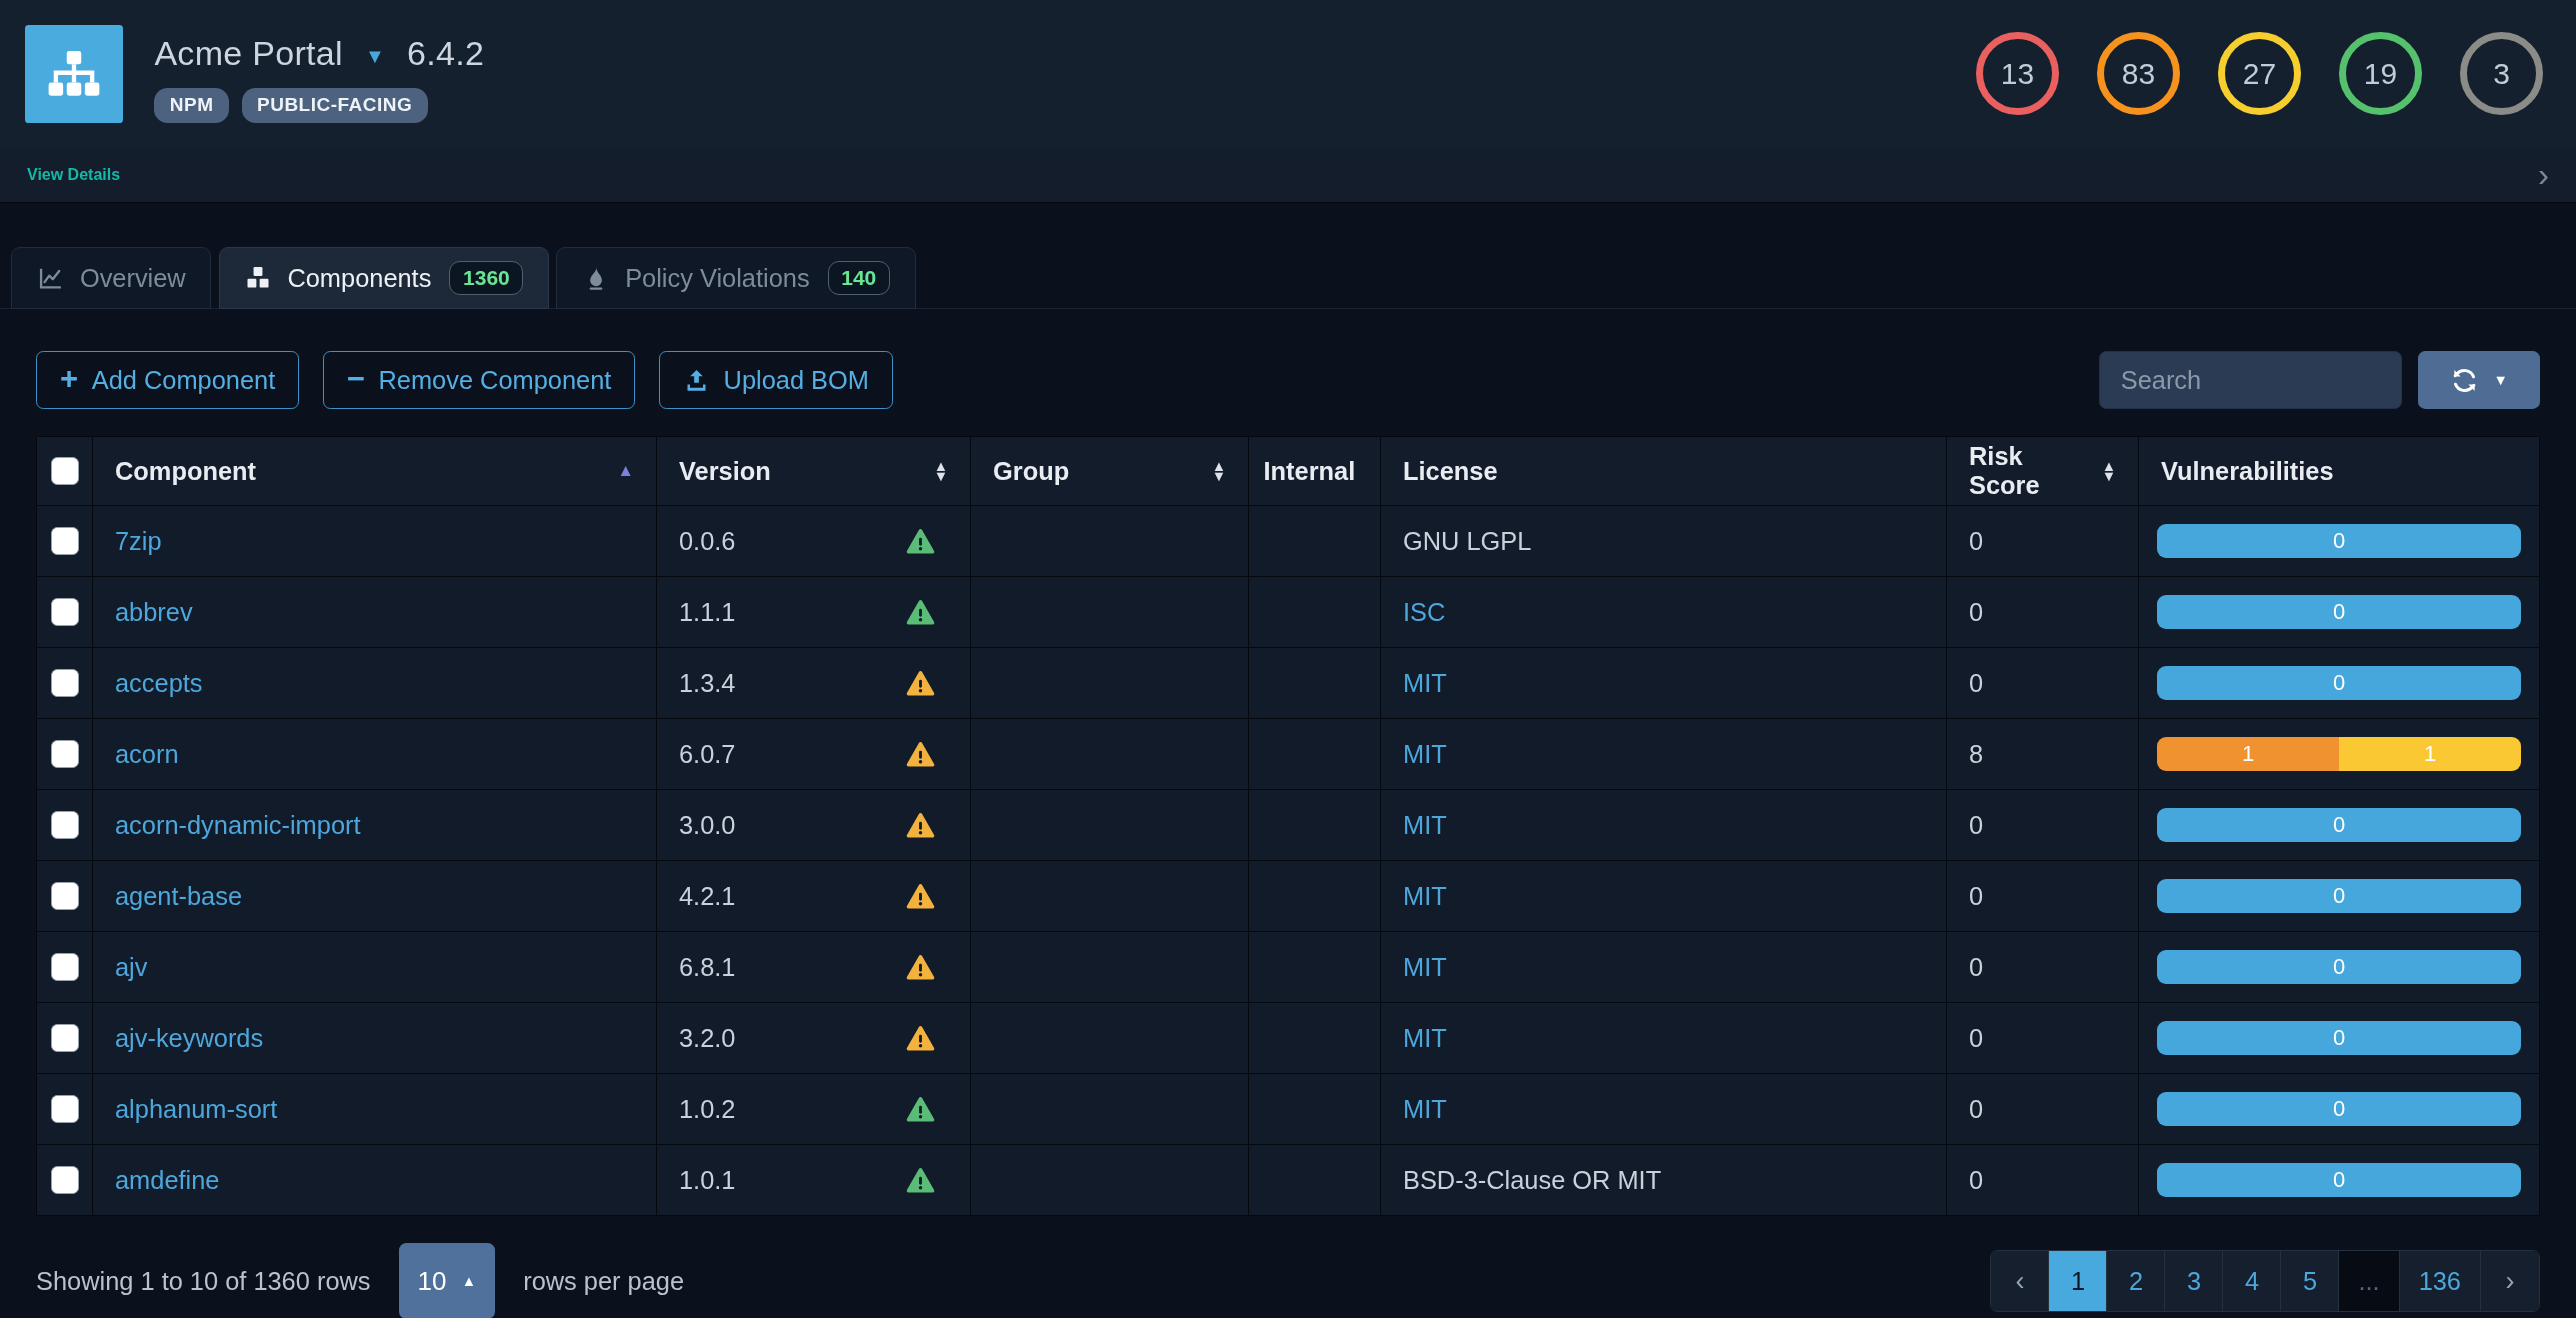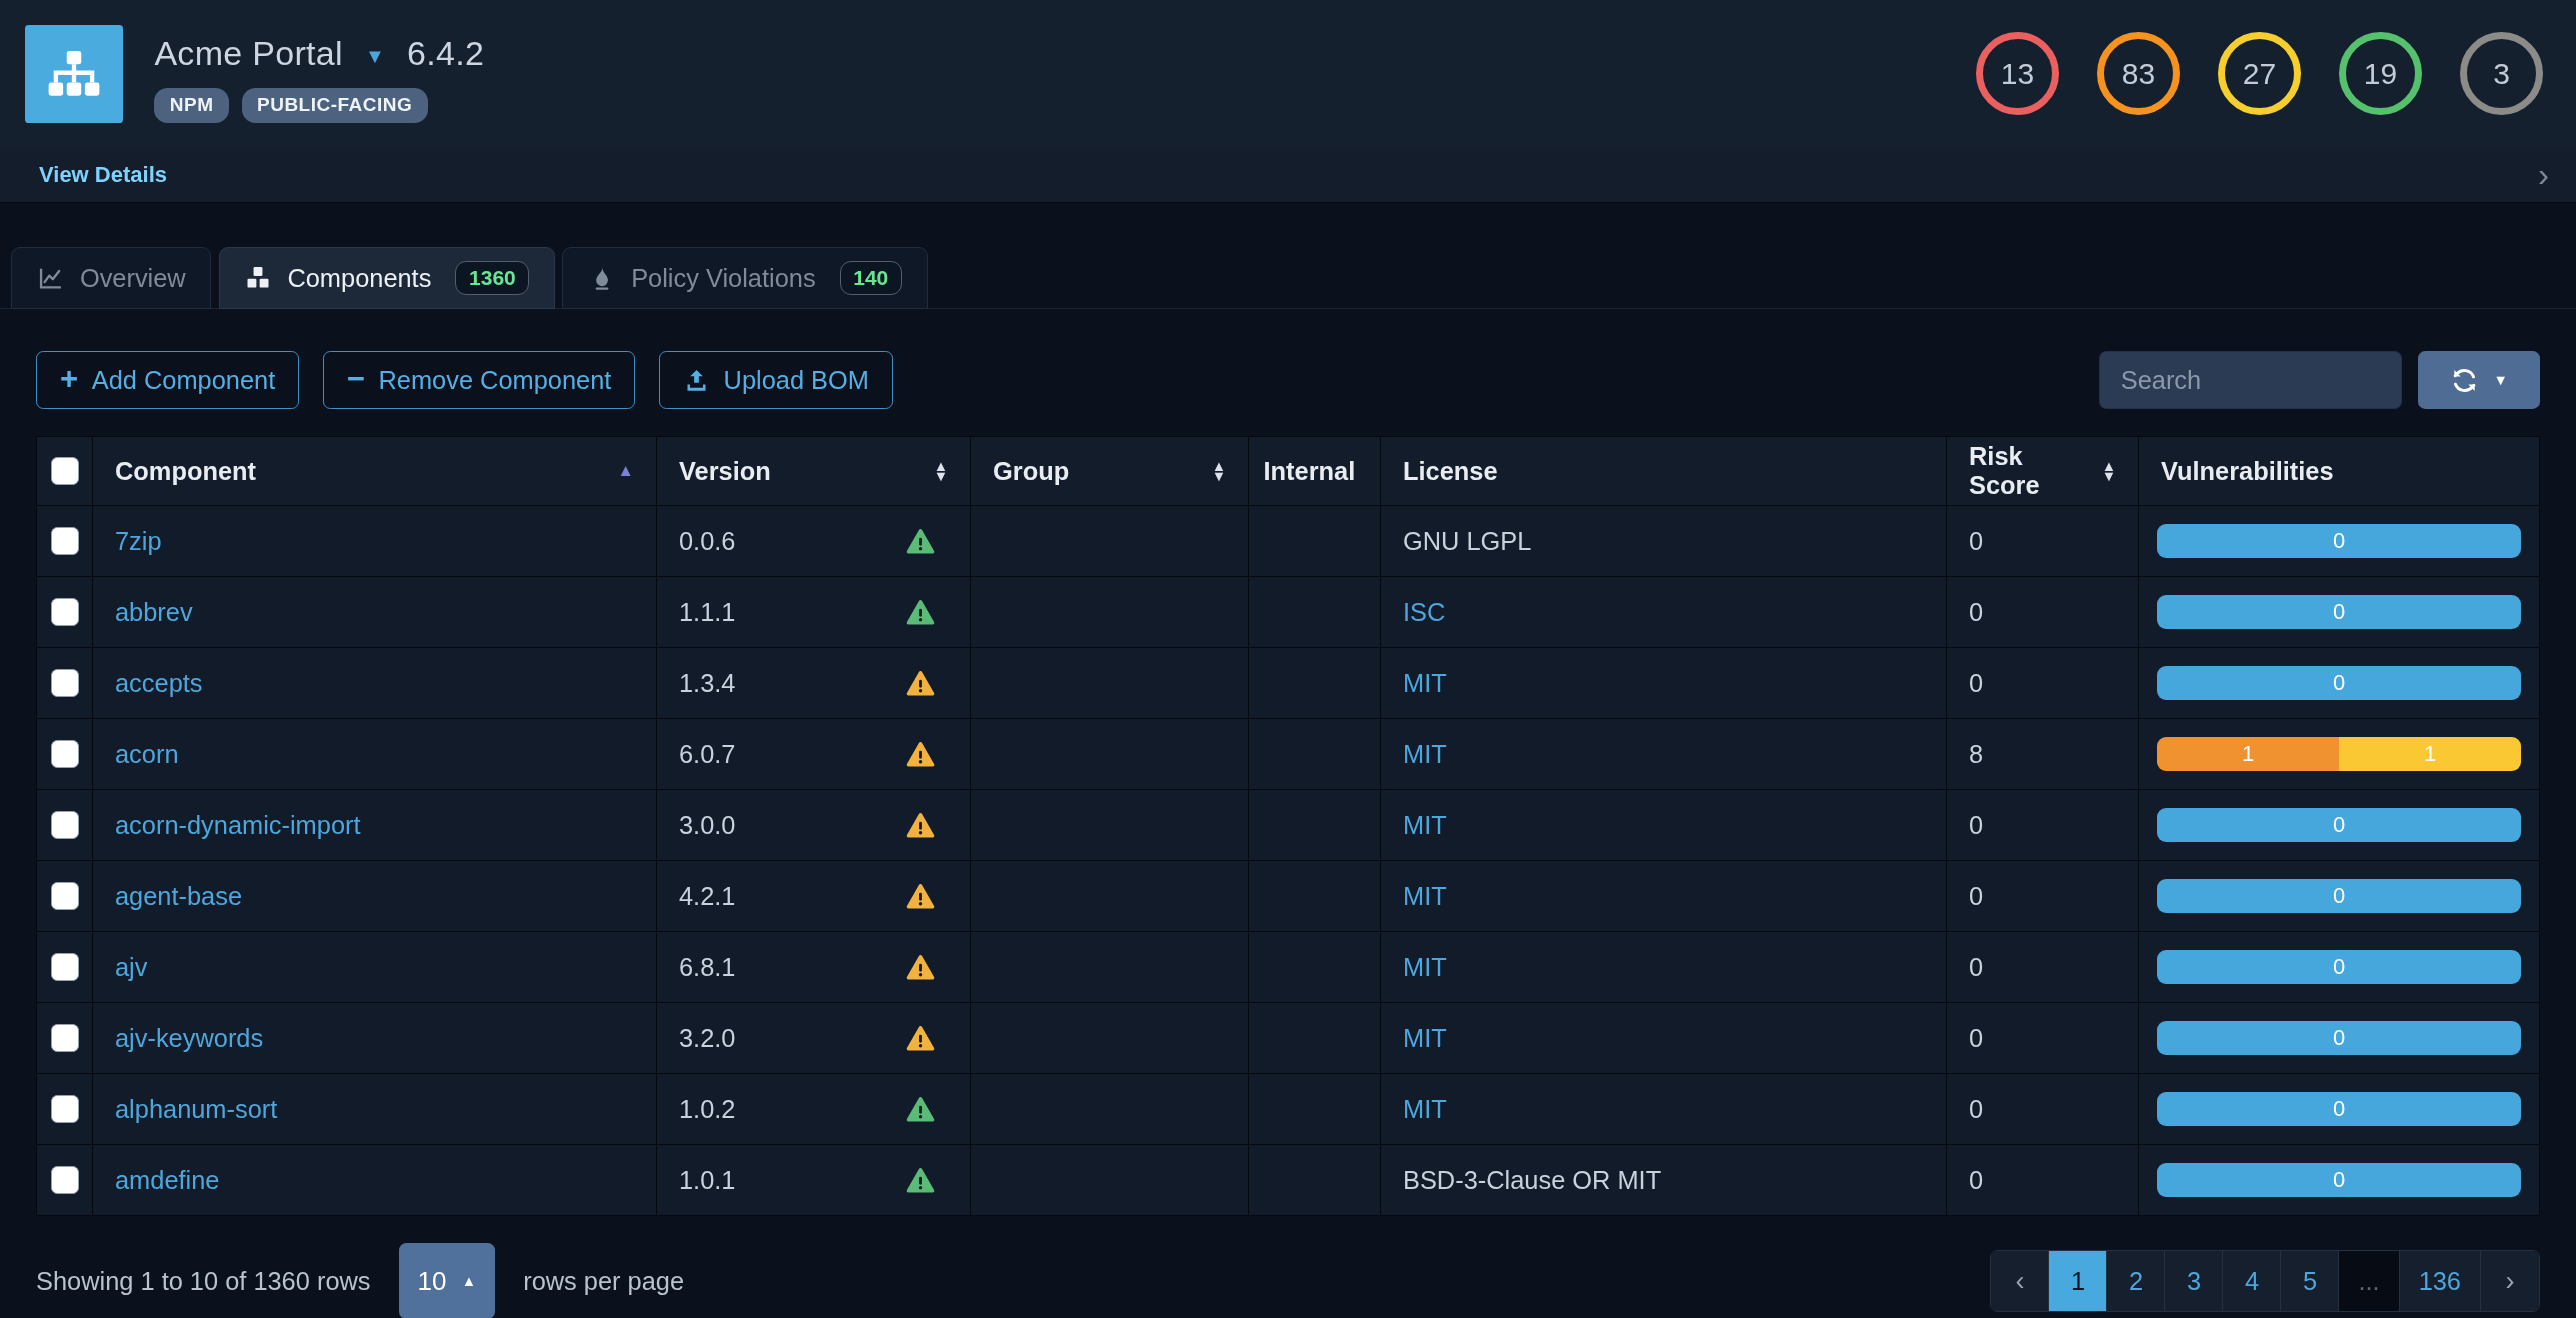--- a/index.html
+++ b/index.html
@@ -13,29 +13,29 @@
   .title-block { margin-left:31px; }
   .title-row { display:flex; align-items:center; font-size:34px; color:#cdd6e0; font-weight:500; letter-spacing:0.3px; }
   .title-caret { color:#4aa5da; font-size:20px; margin:5.4px 22px 0; }
   .tag-row { margin-top:15px; display:flex; gap:12.7px; }
   .tag { background:#4d627e; color:#eef3f8; font-size:19px; font-weight:700; padding:6.3px 15.4px; border-radius:13.6px; letter-spacing:0.5px; }
   .rings { display:flex; gap:38px; align-items:center; }
   .ring { width:83px; height:83px; border:7.3px solid #888; border-radius:50%; display:flex; align-items:center; justify-content:center; font-size:30px; color:#c3ccd6; }
 
   
   .view-details-bar { height:56px; background:#141d2b; border-bottom:0.9px solid #05080f; display:flex; align-items:center; justify-content:space-between; padding:0 27px; }
-  .vd-label { font-size:22px; font-weight:700; color:#7dd3fc;margin-left:12px; }
+  .vd-label { font-size:16px; font-weight:700; color:#14b8a6; }
   .vd-chevron { font-size:33px; color:#7d8995; line-height:0; }
 
   
   .tabs-row { display:flex; align-items:flex-end; margin-top:44px; padding-left:11px; border-bottom:0.9px solid #1a2433; }
   .tab { height:62px; display:flex; align-items:center; padding:0 24.5px; border:0.9px solid #212d3d; border-bottom:0.9px solid #212d3d; border-radius:9px 9px 0 0; margin-right:7.3px; margin-bottom:-0.9px; background:#0f1826; color:#7f8b99; font-size:25.4px; cursor:default; }
   .tab svg { width:28px; height:28px; margin-right:15.4px; flex:none; }
   .tab.active { background:#1d2939; color:#edf1f5; border-color:#2a374c; }
-  .tab-badge { margin-left:24px; border:1.8px solid #525f6e; background:#0c1522; color:#68e693; border-radius:11px; padding:3.6px 12.7px; font-size:21px; font-weight:700; }
+  .tab-badge { margin-left:18px; border:1.8px solid #525f6e; background:#0c1522; color:#68e693; border-radius:11px; padding:3.6px 12.7px; font-size:21px; font-weight:700; }
 
   
   .toolbar { display:flex; justify-content:space-between; align-items:center; margin:42px 36px 27px; }
   .toolbar-left { display:flex; gap:23.6px; }
   .btn-outline { height:58px; border:1.8px solid #3f92c8; border-radius:7.3px; background:transparent; color:#55afe3; font-size:25.4px; display:flex; align-items:center; padding:0 23px; gap:13.6px; }
   .btn-plus { font-size:31px; font-weight:700; line-height:0; margin-top:-1.8px; }
   .btn-outline svg { width:27px; height:27px; }
   .toolbar-right { display:flex; gap:16.3px; align-items:center; }
   .search-input { width:303px; height:58px; background:#2b3b53; border:0.9px solid #22304a; border-radius:7.3px; color:#dfe6ee; font-size:25.4px; padding:0 21px; outline:none; }
   .search-input::placeholder { color:#8b99aa; }

